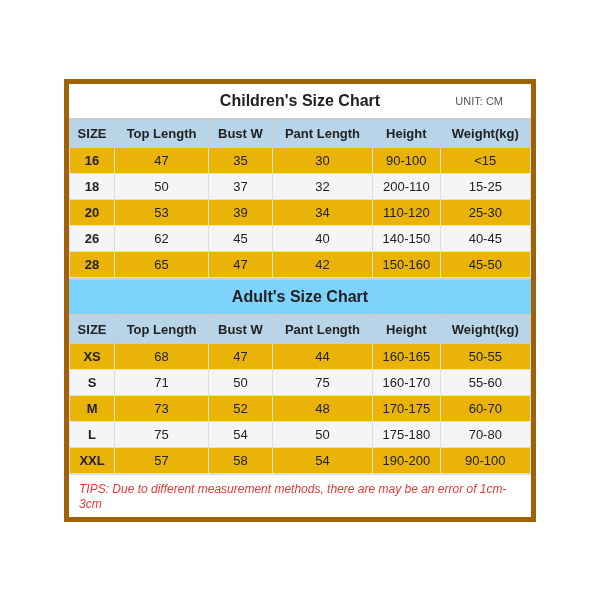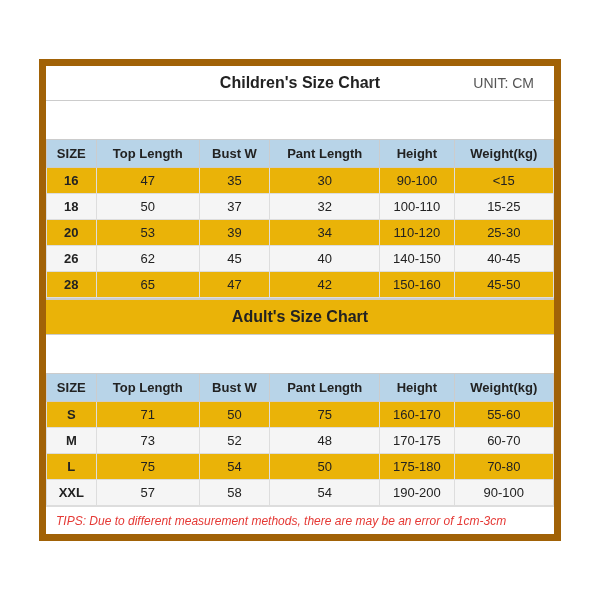--- a/index.html
+++ b/index.html
@@ -7,48 +7,47 @@
       width: 600px;
       height: 600px;
       background: #fff;
       font-family: Arial, sans-serif;
       font-size: 13px;
       display: flex;
       align-items: center;
       justify-content: center;
     }
     .container {
-      width: 522px;
-      border: 7px solid #a16207;
+      width: 472px;
+      border: 5px solid #a16207;
       background: #fff;
     }
     .section-title-row {
       background: #fff;
       display: flex;
       align-items: center;
       justify-content: center;
       position: relative;
       padding: 8px 4px;
       border-bottom: 1px solid #ccc;
     }
     .section-title {
       font-size: 16px;
       font-weight: bold;
       color: #222;
     }
     .unit-label {
       position: absolute;
-      right: 20px;
-      font-size: 14px;
+      right: 28px;
+      font-size: 11px;
       color: #555;
     }
     table {
       width: 100%;
       border-collapse: collapse;
-      margin-top: 38px;
     }
     thead tr {
       background: #b8d4e8;
     }
     thead th {
       padding: 6px 4px;
       text-align: center;
       font-weight: bold;
       font-size: 13px;
       color: #222;
@@ -64,21 +63,21 @@
       padding: 5px 4px;
       text-align: center;
       border: 1px solid #ddd;
       font-size: 13px;
       color: #222;
     }
     tbody td:first-child {
       font-weight: bold;
     }
     .adult-section-title-row {
-      background: #eab308;
+      background: #7dd3fc;
       display: flex;
       align-items: center;
       justify-content: center;
       padding: 8px 4px;
       border-top: 2px solid #ccc;
       border-bottom: 1px solid #ccc;
     }
     .tips-row {
       padding: 6px 10px;
       border-top: 1px solid #ddd;
@@ -117,21 +116,21 @@
           <td>35</td>
           <td>30</td>
           <td>90-100</td>
           <td>&lt;15</td>
         </tr>
         <tr>
           <td>18</td>
           <td>50</td>
           <td>37</td>
           <td>32</td>
-          <td>100-110</td>
+          <td>200-110</td>
           <td>15-25</td>
         </tr>
         <tr>
           <td>20</td>
           <td>53</td>
           <td>39</td>
           <td>34</td>
           <td>110-120</td>
           <td>25-30</td>
         </tr>
@@ -162,20 +161,28 @@
       <tr>
         <th>SIZE</th>
         <th>Top Length</th>
         <th>Bust W</th>
         <th>Pant Length</th>
         <th>Height</th>
         <th>Weight(kg)</th>
       </tr>
     </thead>
     <tbody id="adult-tbody">
+    <tr>
+          <td>XS</td>
+          <td>68</td>
+          <td>47</td>
+          <td>44</td>
+          <td>160-165</td>
+          <td>50-55</td>
+        </tr>
         <tr>
           <td>S</td>
           <td>71</td>
           <td>50</td>
           <td>75</td>
           <td>160-170</td>
           <td>55-60</td>
         </tr>
         <tr>
           <td>M</td>

